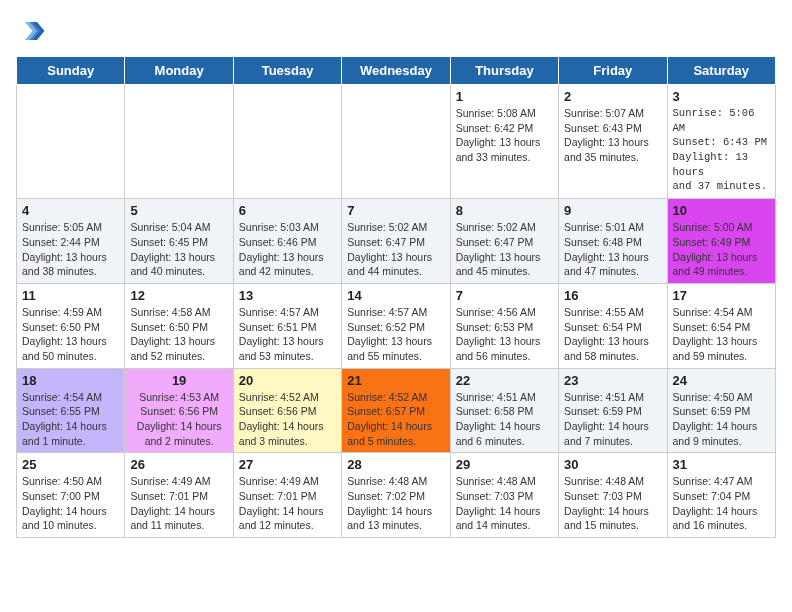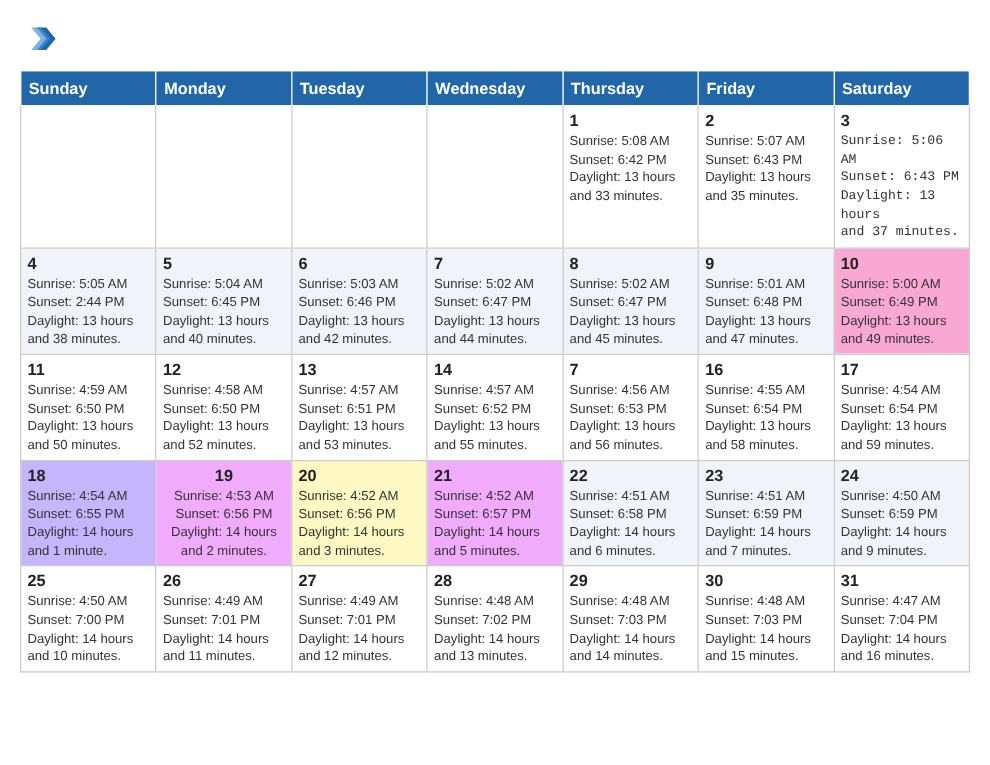--- a/index.html
+++ b/index.html
@@ -29,21 +29,21 @@
     .month-title { font-size: 36px; font-weight: bold; color: #1a3a5c; }
     .location-title { font-size: 16px; color: #555; }
     .calendar-table {
       width: 100%;
       border-collapse: collapse;
       font-size: 11px;
     }
     .calendar-table th {
       background-color: #2166a8;
       color: #fff;
-      text-align: left;
+      text-align: center;
       padding: 6px 6px;
       font-size: 13px;
       font-weight: bold;
       border: 1px solid #fff;
     }
     .calendar-table td {
       border: 1px solid #ccc;
       vertical-align: top;
       padding: 4px 5px;
       width: calc(100% / 7);
@@ -163,21 +163,21 @@
 Daylight: 13 hours
 and 45 minutes.</div>
         </td>
         <td style="background: rgb(240, 244, 249);">
           <div class="day-number">9</div>
           <div class="day-info" style="white-space: pre-line;">Sunrise: 5:01 AM
 Sunset: 6:48 PM
 Daylight: 13 hours
 and 47 minutes.</div>
         </td>
-        <td style="background: #f9a8d4;">
+        <td style="background: #d946ef;">
           <div class="day-number">10</div>
           <div class="day-info" style="white-space: pre-line;">Sunrise: 5:00 AM
 Sunset: 6:49 PM
 Daylight: 13 hours
 and 49 minutes.</div>
         </td>
       </tr>
       <tr>
         <td>
           <div class="day-number">11</div>
@@ -244,21 +244,21 @@
 Daylight: 14 hours
 and 2 minutes.</div>
         </td>
         <td style="background: #fef9c3;">
           <div class="day-number">20</div>
           <div class="day-info" style="white-space: pre-line;">Sunrise: 4:52 AM
 Sunset: 6:56 PM
 Daylight: 14 hours
 and 3 minutes.</div>
         </td>
-        <td style="background: #f0abfc; margin-top: 23px;">
+        <td style="background: #f97316; margin-top: 23px;">
           <div class="day-number">21</div>
           <div class="day-info" style="white-space: pre-line;">Sunrise: 4:52 AM
 Sunset: 6:57 PM
 Daylight: 14 hours
 and 5 minutes.</div>
         </td>
         <td style="background: rgb(240, 244, 249);">
           <div class="day-number">22</div>
           <div class="day-info" style="white-space: pre-line;">Sunrise: 4:51 AM
 Sunset: 6:58 PM

